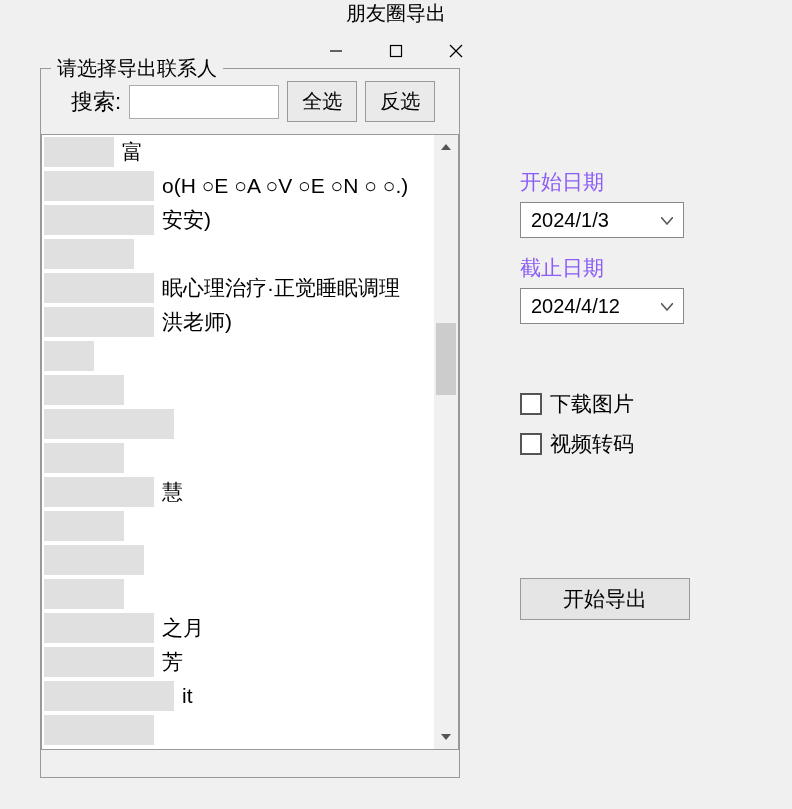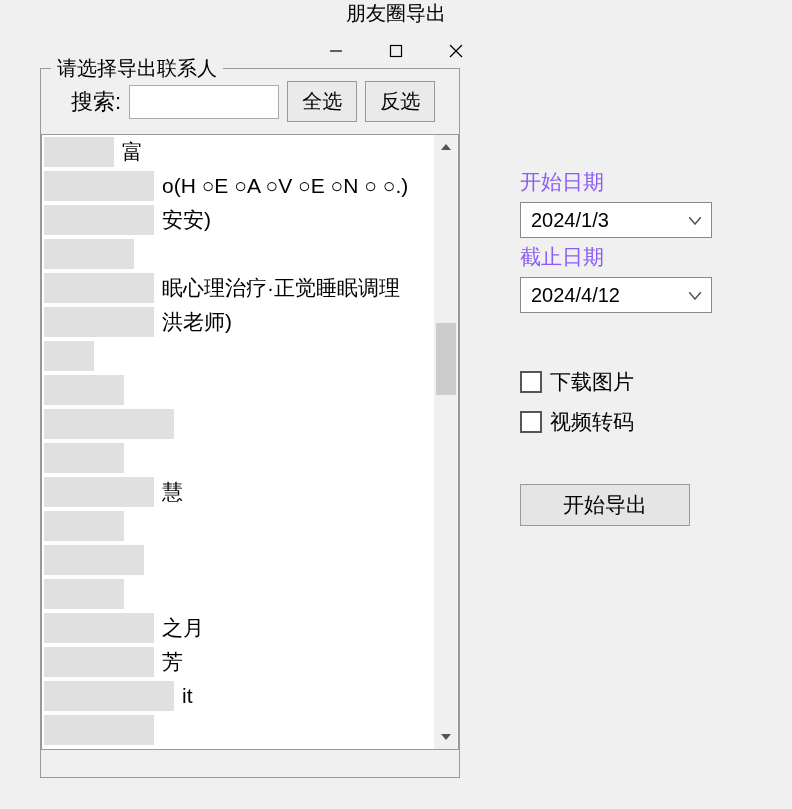--- a/index.html
+++ b/index.html
@@ -164,39 +164,39 @@
       margin-bottom: 6px;
     }
     .date-picker {
       display: flex;
       align-items: center;
       justify-content: space-between;
       border: 1px solid #888;
       background: #fff;
       padding: 4px 10px;
       font-size: 20px;
-      margin-bottom: 5px;
-      width: 192px;
+      margin-bottom: 16px;
+      width: 164px;
       height: 36px;
     }
     .checkbox-row {
       display: flex;
       align-items: center;
       gap: 8px;
       margin-bottom: 12px;
       font-size: 21px;
     }
     .checkbox {
       width: 22px;
       height: 22px;
       border: 2px solid #555;
       background: #fff;
     }
     .export-btn {
-      margin-top: 36px;
+      margin-top: 108px;
       width: 170px;
       height: 42px;
       font-size: 21px;
       background: #e5e5e5;
       border: 1px solid #999;
       cursor: pointer;
     }
     .chevron {
       font-size: 14px;
       color: #555;

